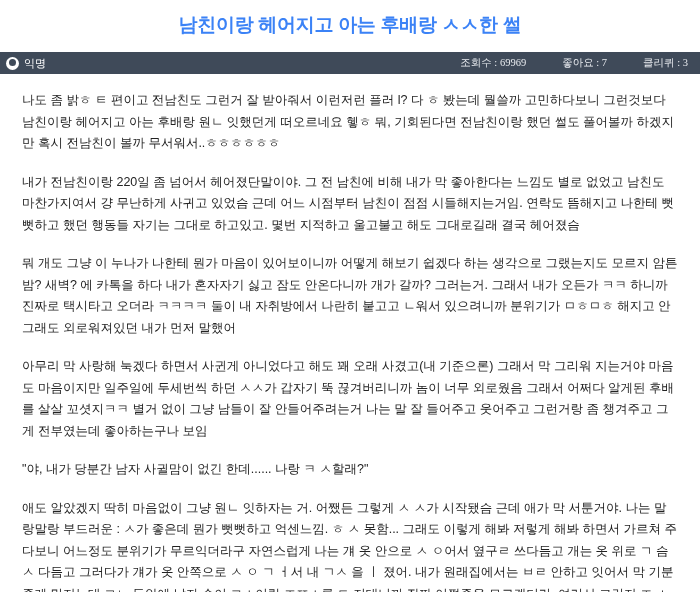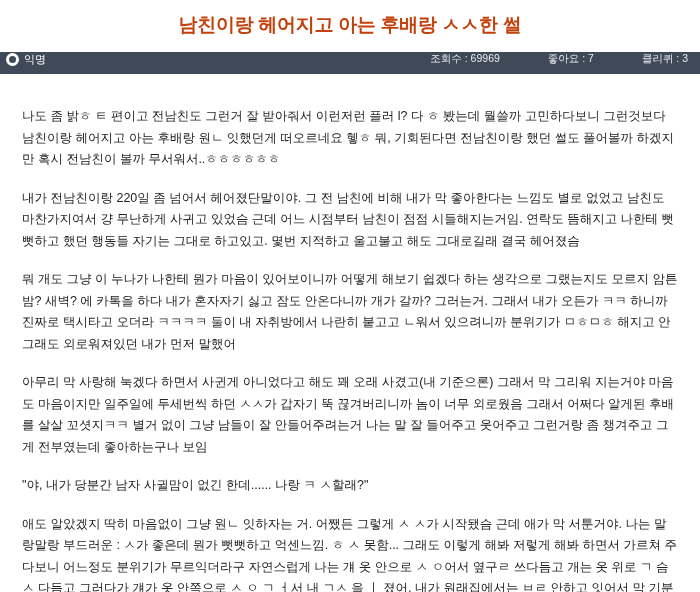--- a/index.html
+++ b/index.html
@@ -17,32 +17,33 @@
     width: 700px;
     box-sizing: border-box;
   }
   .title-bar {
     text-align: center;
     padding: 12px 20px 14px 20px;
   }
   .title-bar .title {
     font-size: 19px;
     font-weight: bold;
-    color: #c2410c;
+    color: #3b82f6;
     letter-spacing: -0.3px;
   }
   .meta-bar {
     background: #3f4a59;
     color: #ffffff;
     height: 22px;
     display: flex;
-    align-items: flex-start;
+    align-items: center;
     padding: 0 10px 0 6px;
     font-size: 11px;
     box-sizing: border-box;
+    font-family: Liberation Serif, serif;
   }
   .meta-left {
     display: flex;
     align-items: center;
     gap: 5px;
     flex: 0 0 auto;
   }
   .meta-avatar {
     width: 13px;
     height: 13px;
@@ -69,33 +70,32 @@
     margin-left: auto;
     display: flex;
     align-items: center;
     gap: 0;
     font-size: 10.5px;
     color: #e8ebef;
   }
   .meta-stat {
     padding: 0 18px;
     white-space: nowrap;
-    margin-left: 12px;
   }
   .meta-stat.first { padding-left: 0; }
   .meta-stat.last { padding-right: 2px; }
   .article {
     padding: 16px 22px 10px 22px;
     box-sizing: border-box;
   }
   .para {
     font-size: 12.5px;
     line-height: 1.72;
     color: #222222;
-    margin: 16px 0 17px 0;
+    margin: 0 0 17px 0;
     text-align: left;
     word-break: break-all;
   }
   .para:last-child { margin-bottom: 0; }
   .para.quote {
     margin-bottom: 17px;
   }
 </style>
 </head>
 <body>

